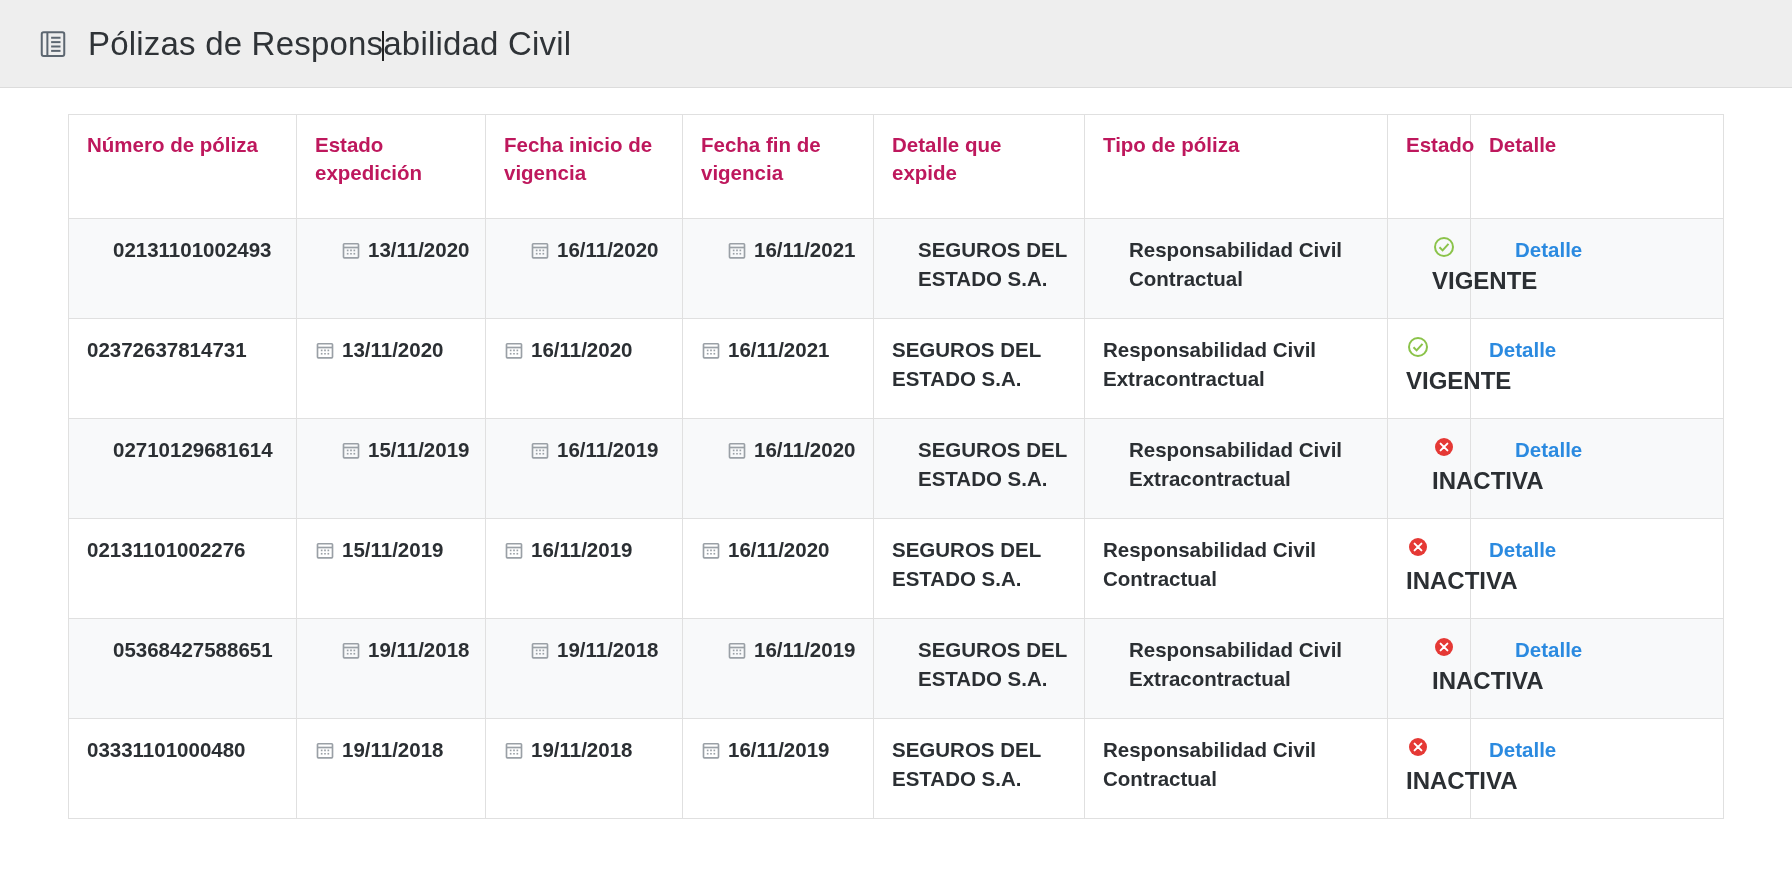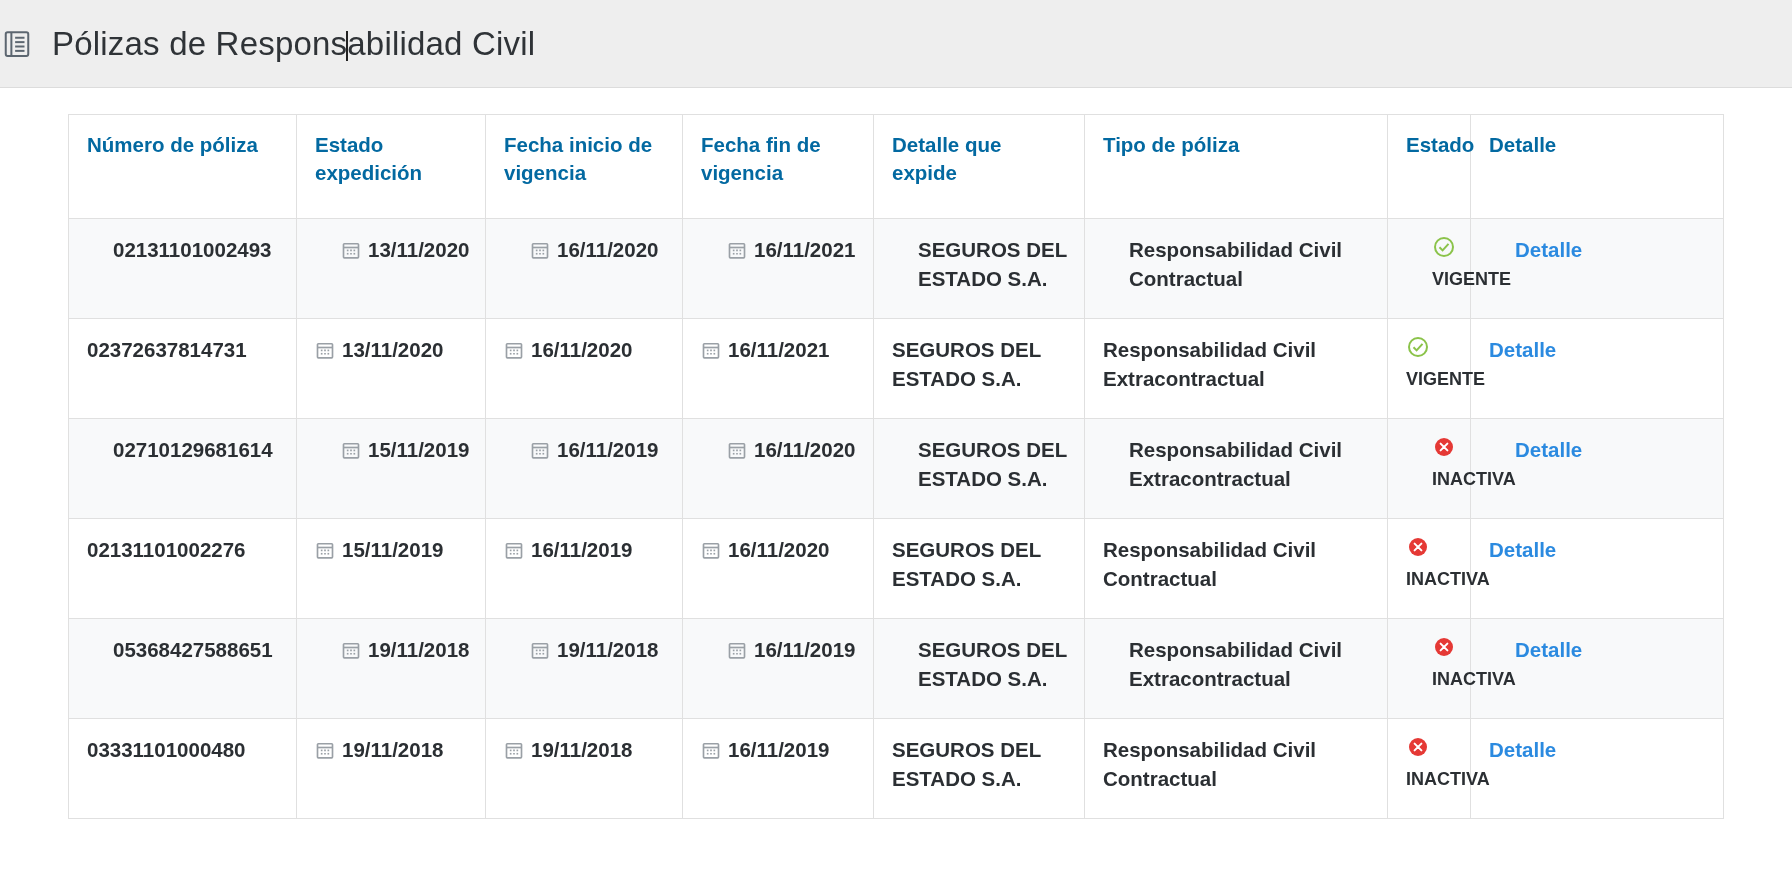--- a/index.html
+++ b/index.html
@@ -10,20 +10,21 @@
     font-family: "Liberation Sans", sans-serif;
   }
   body { overflow: hidden; }
 
   .page-header {
     height: 88px;
     background: #eeeeee;
     border-bottom: 1px solid #dcdcdc;
     display: flex;
     align-items: center;
+    padding-left: 36px;
     box-sizing: border-box;
   }
   .header-icon {
     width: 34px;
     height: 34px;
     display: inline-flex;
     align-items: center;
     justify-content: center;
     color: #5c6670;
     margin-right: 18px;
@@ -57,21 +58,21 @@
     background: #fff;
   }
   table.policies th, table.policies td {
     border: 1px solid #e0e0e0;
     vertical-align: top;
     padding: 16px 14px 16px 18px;
     box-sizing: border-box;
   }
   table.policies th {
     font-size: 20.5px;
-    color: #0369a1;
+    color: #be185d;
     font-weight: bold;
     text-align: left;
     line-height: 1.38;
     height: 104px;
     vertical-align: top;
     background: #ffffff;
   }
   table.policies td {
     font-size: 20.5px;
     color: #2b2f33;
@@ -100,21 +101,21 @@
   }
   .date-text { white-space: normal; }
 
   .status-wrap { line-height: 1.3; }
   .status-icon {
     display: block;
     width: 24px;
     height: 24px;
     margin-bottom: 6px;
   }
-  .status-label { font-weight: bold; font-size: 18px; color: #2b2f33; }
+  .status-label { font-weight: bold; font-size: 24px; color: #2b2f33; }
 
   .detail-link {
     color: #2b8ae0;
     font-weight: bold;
     font-size: 20.5px;
     text-decoration: none;
     cursor: pointer;
   }
 </style>
 </head>

